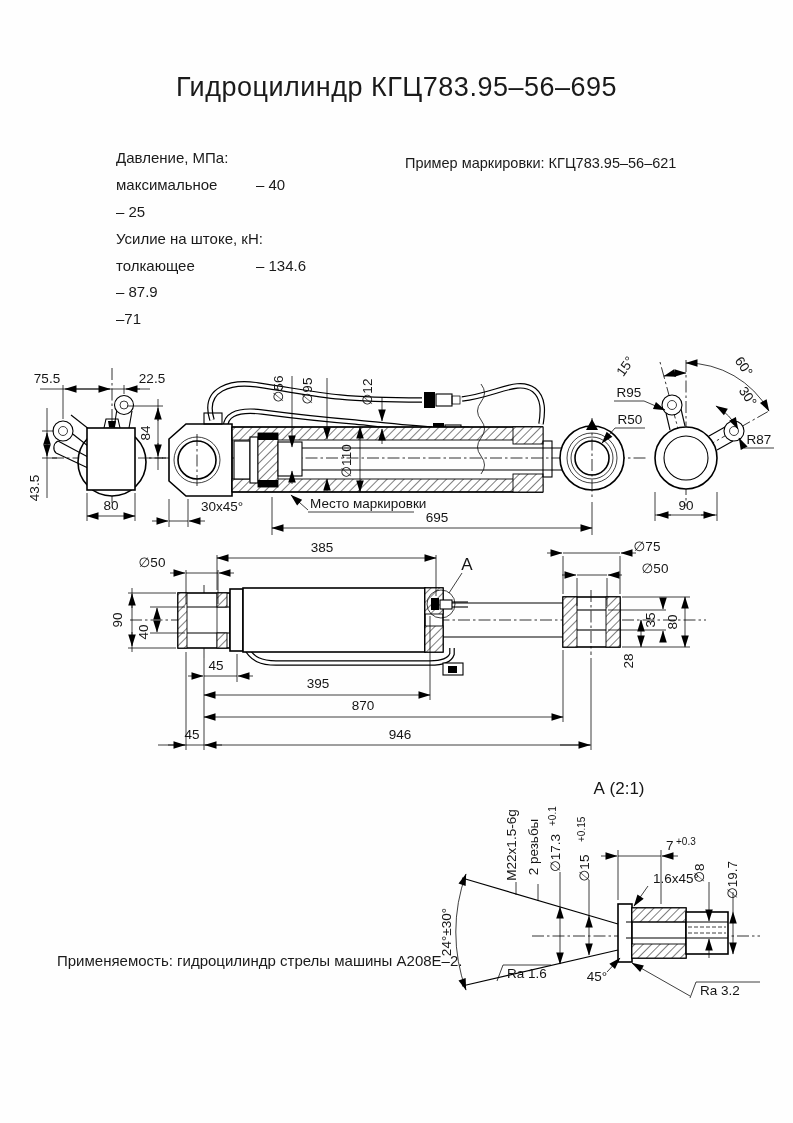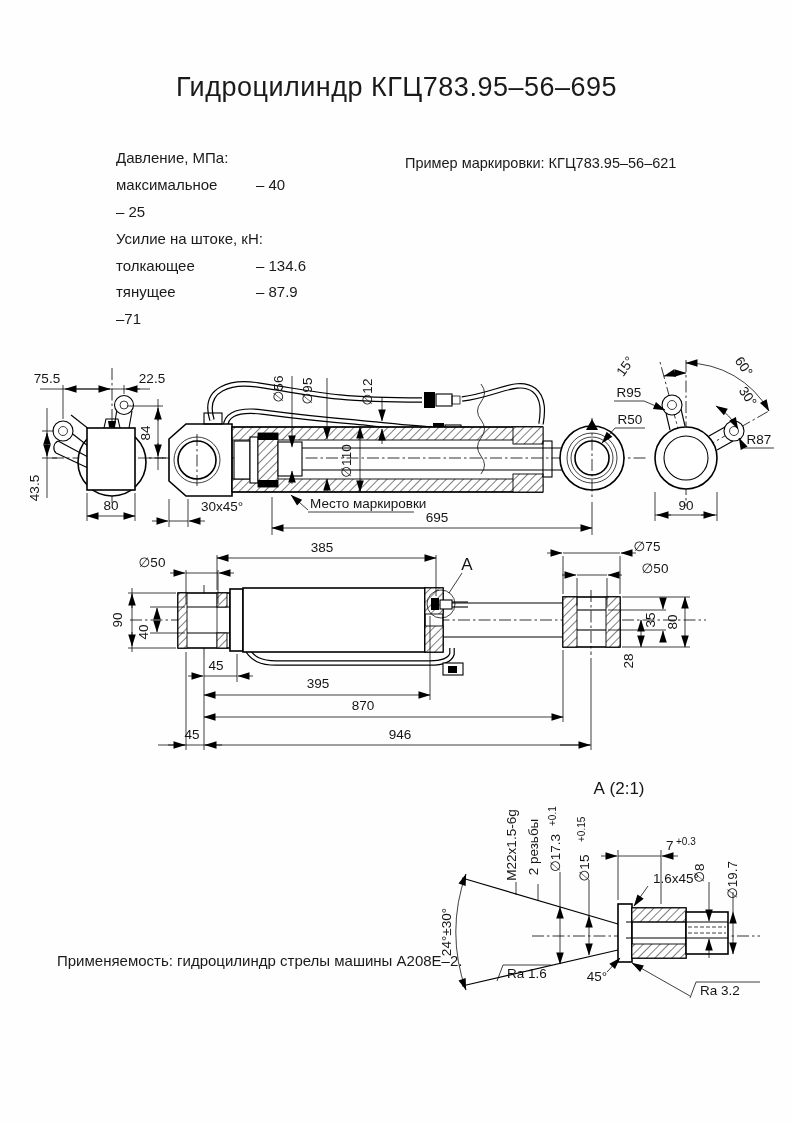--- a/index.html
+++ b/index.html
@@ -53,21 +53,20 @@
       </div>
     <div class="srow">
         <span class="slbl">Усилие на штоке, кН:</span>
         <span class="sval"></span>
       </div>
     <div class="srow">
         <span class="slbl">толкающее</span>
         <span class="sval">– 134.6</span>
       </div>
     <div class="srow">
-        <span class="slbl">тянущее</span>
         <span class="sval">– 87.9</span>
       </div>
     <div class="srow">
         <span class="sval">–71</span>
       </div>
   </div>
 
   <div class="notes">
     <div>Пример маркировки: КГЦ783.95–56–621</div>
   </div>

